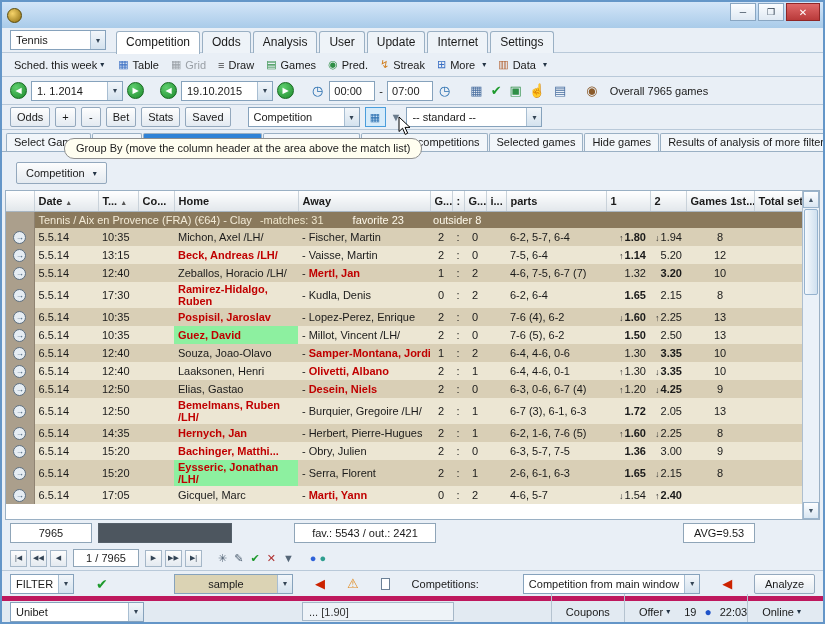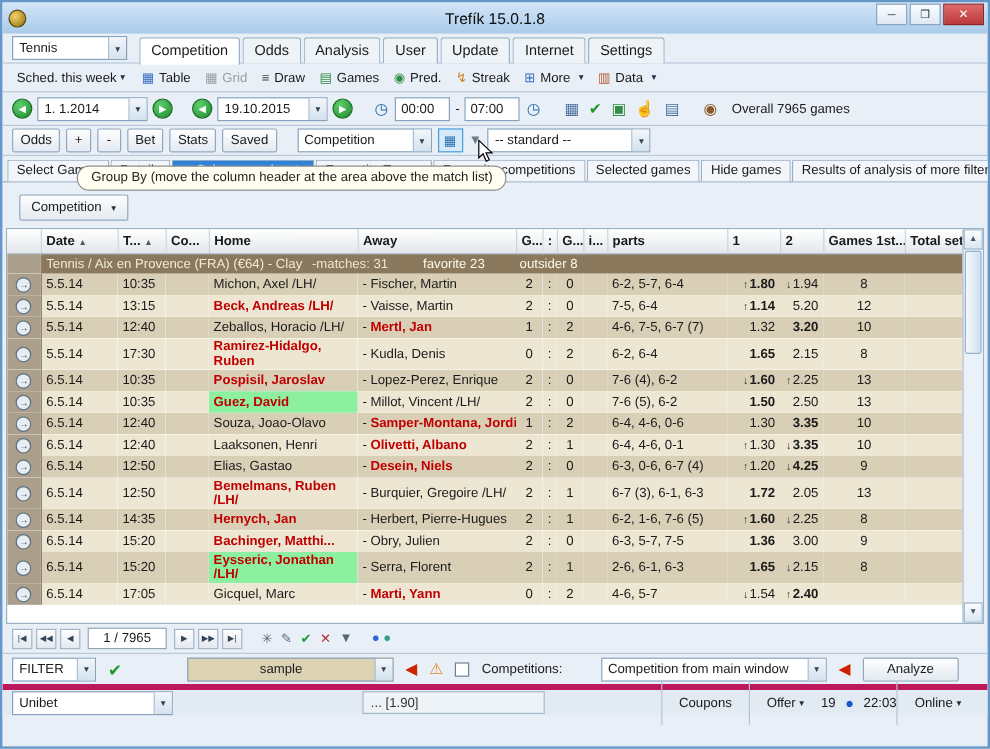--- a/index.html
+++ b/index.html
@@ -116,21 +116,21 @@
   .sumbox.avg{margin-right:60px;width:72px;}
   
   .navrow{height:24px;gap:3px;}
   .nbtn{min-width:17px;height:17px;border:1px solid #a5b7c8;background:linear-gradient(#fdfdfd,#e4eaf0);
         display:inline-flex;align-items:center;justify-content:center;font-size:7px;color:#345;padding:0 2px;}
   .posbox{width:66px;height:18px;border:1px solid #8fa5b8;background:#fff;display:inline-flex;align-items:center;
           justify-content:center;margin:0 3px;}
   .nico{font-size:11px;color:#567;margin:0 2px;}
   .dot{font-size:11px;}
   
-  .filterrow{height:26px;border-top:1px solid #b9c9d9;gap:10px;}
+  .filterrow{height:26px;border-top:1px solid #b9c9d9;gap:22px;}
   .filterrow .combo.fsel{width:70px;}
   .greencheck{color:#1d9a2c;font-size:14px;}
   .combo.sample{width:172px;background:#dbd3b4;margin-left:44px;}
   .combo.sample .cval{text-align:center;}
   .redarr{color:#cc2200;font-size:13px;}
   .alarm{color:#e08a1e;font-size:13px;}
   .cb{width:12px;height:12px;border:1px solid #6b8096;background:#fff;display:inline-block;}
   .combo.compwin{width:188px;margin-left:22px;}
   .analyze{width:80px;}
   
@@ -143,21 +143,20 @@
   .led{color:#1f53c9;font-size:12px;margin:0 8px;}
   .cursor-svg{position:absolute;left:396px;top:114px;z-index:60;}
 </style>
 </head>
 <body>
 
 <div class="window">
 
   <div class="titlebar">
     <span class="app-icon"></span>
-    <span class="title-text">Trefík 15.0.1.8</span>
     <div class="winbtns">
       <div class="wbtn">─</div>
       <div class="wbtn">❒</div>
       <div class="wbtn close">✕</div>
     </div>
   </div>
 
   <div class="row menurow">
     <div class="combo">
       <span class="cval">Tennis</span>
@@ -596,20 +595,27 @@
           </tr>
         </tbody>
     </table>
     <div class="vscroll">
       <div class="varr">▲</div>
       <div class="vthumb"></div>
       <div class="varr down">▼</div>
     </div>
   </div>
 
+  <div class="row boxrow">
+    <div class="sumbox first">7965</div>
+    <div class="darkbox"></div>
+    <div class="sumbox favout">fav.: 5543 / out.: 2421</div>
+    <div class="spacer"></div>
+    <div class="sumbox avg">AVG=9.53</div>
+  </div>
 
   <div class="row navrow">
     <div class="nbtn">|◀</div>
     <div class="nbtn">◀◀</div>
     <div class="nbtn">◀</div>
     <div class="posbox">1 / 7965</div>
     <div class="nbtn">▶</div>
     <div class="nbtn">▶▶</div>
     <div class="nbtn">▶|</div>
     <span class="sep-sp"></span>

